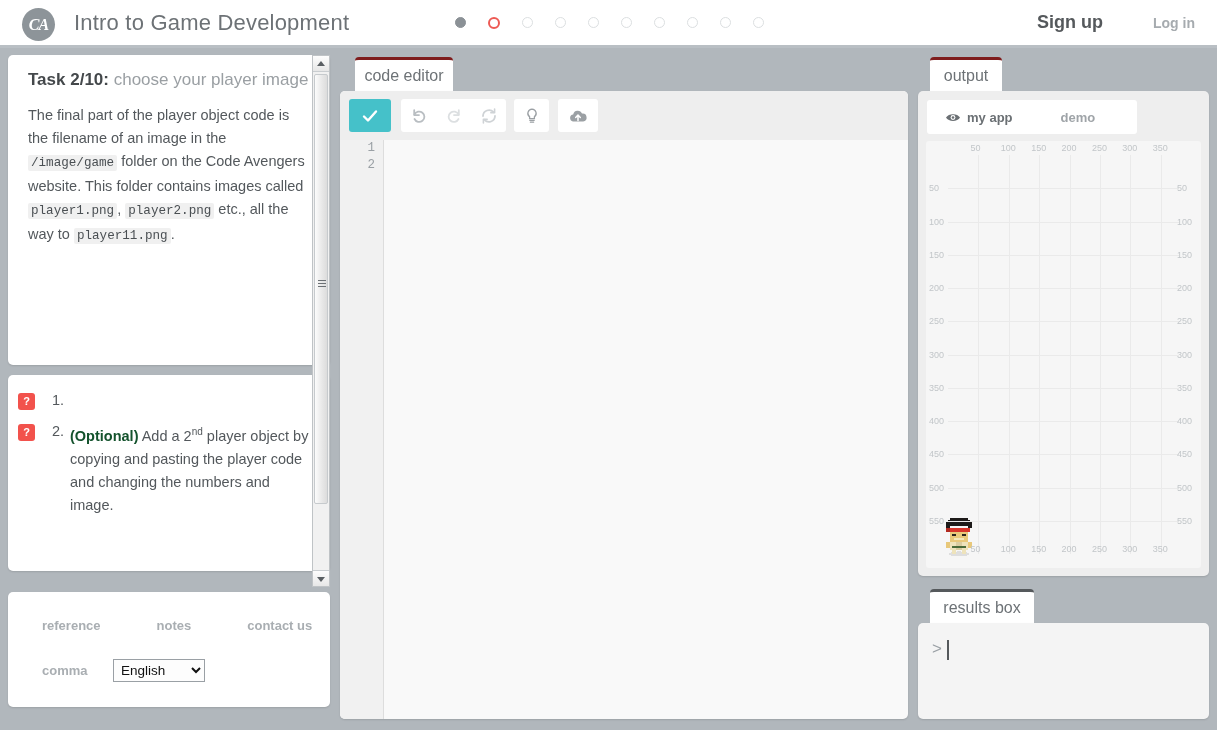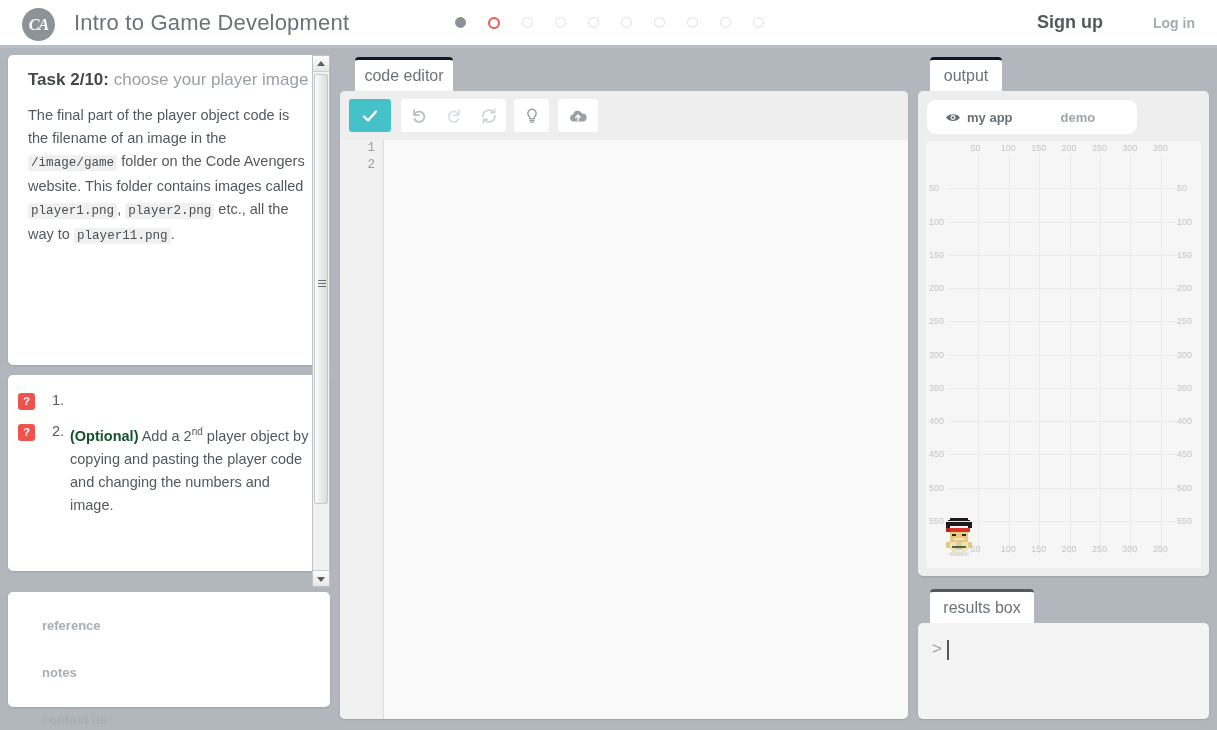--- a/index.html
+++ b/index.html
@@ -91,36 +91,36 @@
   .sb-tri.d { top: 6px; border-top: 5px solid #5a5f63; }
   #sb-thumb {
     position: absolute; left: 1px; top: 18px; width: 14px; height: 430px;
     background: linear-gradient(90deg,#fcfcfc,#e9e9e9 55%,#dcdcdc);
     border: 1px solid #c6cacd; border-radius: 2px;
   }
   #sb-grip { position: absolute; left: 3px; top: 205px; width: 8px; height: 7px;
     background: repeating-linear-gradient(#6b7074 0 1px, transparent 1px 3px); }
 
   #footer-card { position: absolute; left: 8px; top: 592px; width: 322px; height: 115px; padding: 26px 0 0 34px; }
-  #flinks { display: flex; gap: 32px; flex-direction: column; }
+  #flinks { display: flex; gap: 56px; }
   .flink { font-size: 13px; font-weight: bold; color: #a9aeb2; }
   #guide-row { display: flex; align-items: center; margin-top: 26px; }
   #guide-label { font-size: 13px; font-weight: bold; color: #a9aeb2; width: 71px; }
   #lang-select {
     width: 92px; height: 23px; font-size: 13.5px;
     font-family: "Liberation Sans", sans-serif;
     border: 1px solid #9aa0a5; background: #fdfdfd; color: #111;
     padding-left: 3px;
   }
 
   
   .tab {
     position: absolute; height: 45px;
     background: #ffffff;
-    border-top: 3px solid #0f172a;
+    border-top: 3px solid #7f1d1d;
     border-radius: 4px 4px 0 0;
     font-size: 16px; color: #6d7276;
     line-height: 32px; text-align: center;
   }
   .tab.dark { border-top-color: #55595c; }
 
   
   #tab-code  { left: 355px; top: 57px; width: 98px; }
   #editor-panel {
     position: absolute; left: 340px; top: 91px; width: 568px; height: 628px;
@@ -152,21 +152,21 @@
   .k-str { color: #e06352; }
   .k-punct { color: #44484b; }
 
   
   #tab-output { left: 930px; top: 57px; width: 72px; }
   #output-panel {
     position: absolute; left: 918px; top: 91px; width: 291px; height: 485px;
     background: #eeeeee; border-radius: 5px; box-shadow: 0 1px 2px rgba(0,0,0,.12);
     overflow: hidden;
   }
-  #out-tabs { position: absolute; left: 9px; top: 9px; width: 210px; height: 34px; background: #ffffff; border-radius: 9px; display: flex; align-items: center; }
+  #out-tabs { position: absolute; left: 9px; top: 9px; width: 210px; height: 34px; background: #ffffff; border-radius: 3px; display: flex; align-items: center; }
   #tab-myapp { display: flex; align-items: center; gap: 6px; margin-left: 18px; font-size: 13px; font-weight: bold; color: #6b7074; }
   #tab-demo { margin-left: 48px; font-size: 13px; font-weight: bold; color: #9fa4a8; }
   #canvas-wrap { position: absolute; left: 8px; top: 50px; right: 8px; bottom: 8px; background: #f6f6f6; border-radius: 3px; overflow: hidden; }
   .ruler-lab { position: absolute; font-size: 9px; color: #c2c6c9; font-family: "Liberation Sans", sans-serif; }
   .gridline-v { position: absolute; top: 14px; bottom: 14px; width: 1px; background: #eaeaea; }
   .gridline-h { position: absolute; left: 22px; right: 22px; height: 1px; background: #eaeaea; }
   #sprite { position: absolute; left: 16px; bottom: 12px; width: 34px; height: 40px; }
 
   
   #tab-results { left: 930px; top: 589px; width: 104px; }

